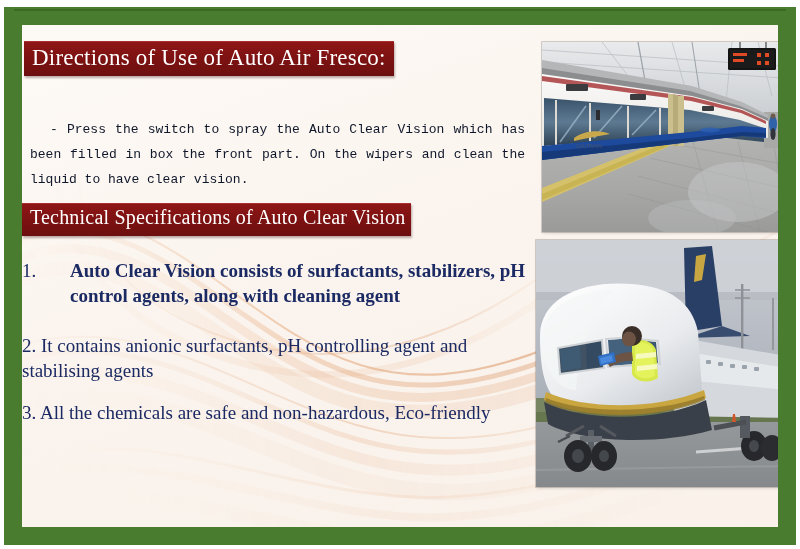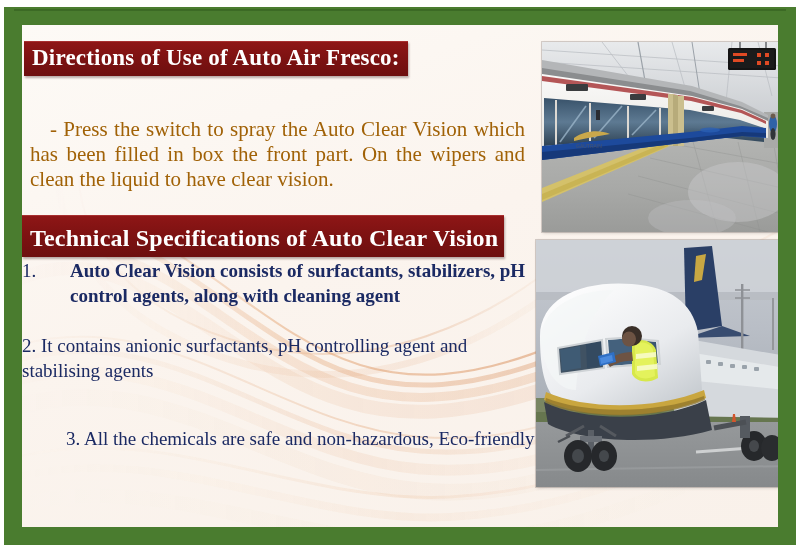--- a/index.html
+++ b/index.html
@@ -39,62 +39,63 @@
   .waves svg{display:block;width:100%;height:100%;}
 
   
   .content{position:absolute;inset:0;}
 
   
   .banner{
     position:absolute;
     background:linear-gradient(180deg,#8e1616 0%,#7e1212 45%,#6d0f0f 100%);
     color:#ffffff;
-    font-weight:bold;
+    font-weight:normal;
     letter-spacing:.2px;
     white-space:nowrap;
     box-shadow:1px 2px 2px rgba(60,30,30,.35);
     border-top:1px solid #a83030;
   }
   #banner-directions{
     left:2px;top:16px;
     padding:3px 8px 5px 8px;
     font-size:23px;line-height:26px;
   }
   #banner-specs{
-    left:0px;top:190px;
-    padding:9px 6px 5px 8px;
-    font-size:24px;line-height:27px;
+    left:0px;top:178px;
+    padding:0 6px 5px 8px;
+    font-size:20px;line-height:27px;
   }
 
   
   .para{
     position:absolute;
-    color:#a16207;
-    font-size:21px;
+    color:#0f172a;
+    font-size:13px;
     line-height:25px;
+    font-family:Liberation Mono, monospace;
   }
   #para-directions{
     left:8px;top:92px;width:495px;
     text-align:justify;
     text-indent:20px;
   }
 
   .spec{
     position:absolute;
     color:#1b2a63;
     font-size:19px;
     line-height:25px;
     width:520px;
   }
   #spec-1{left:0px;top:233px;}
   #spec-1 .num{position:absolute;left:0;top:0;}
   #spec-1 .txt{display:block;margin-left:48px;font-weight:bold;}
   #spec-2{left:0px;top:308px;}
-  #spec-3{left:0px;top:401px;margin-left:44px;}
+  #spec-3{left:0px;top:375px;}
   #spec-4{left:0px;top:433px;}
   #spec-4 .l2{display:block;padding-left:44px;}
 
   
   .photo{
     position:absolute;overflow:hidden;
     background:#b9bcc0;
     box-shadow:0 0 0 1px rgba(140,130,125,.35), 1px 1px 3px rgba(80,70,65,.25);
   }
   #photo-train{left:520px;top:17px;width:240px;height:190px;}

